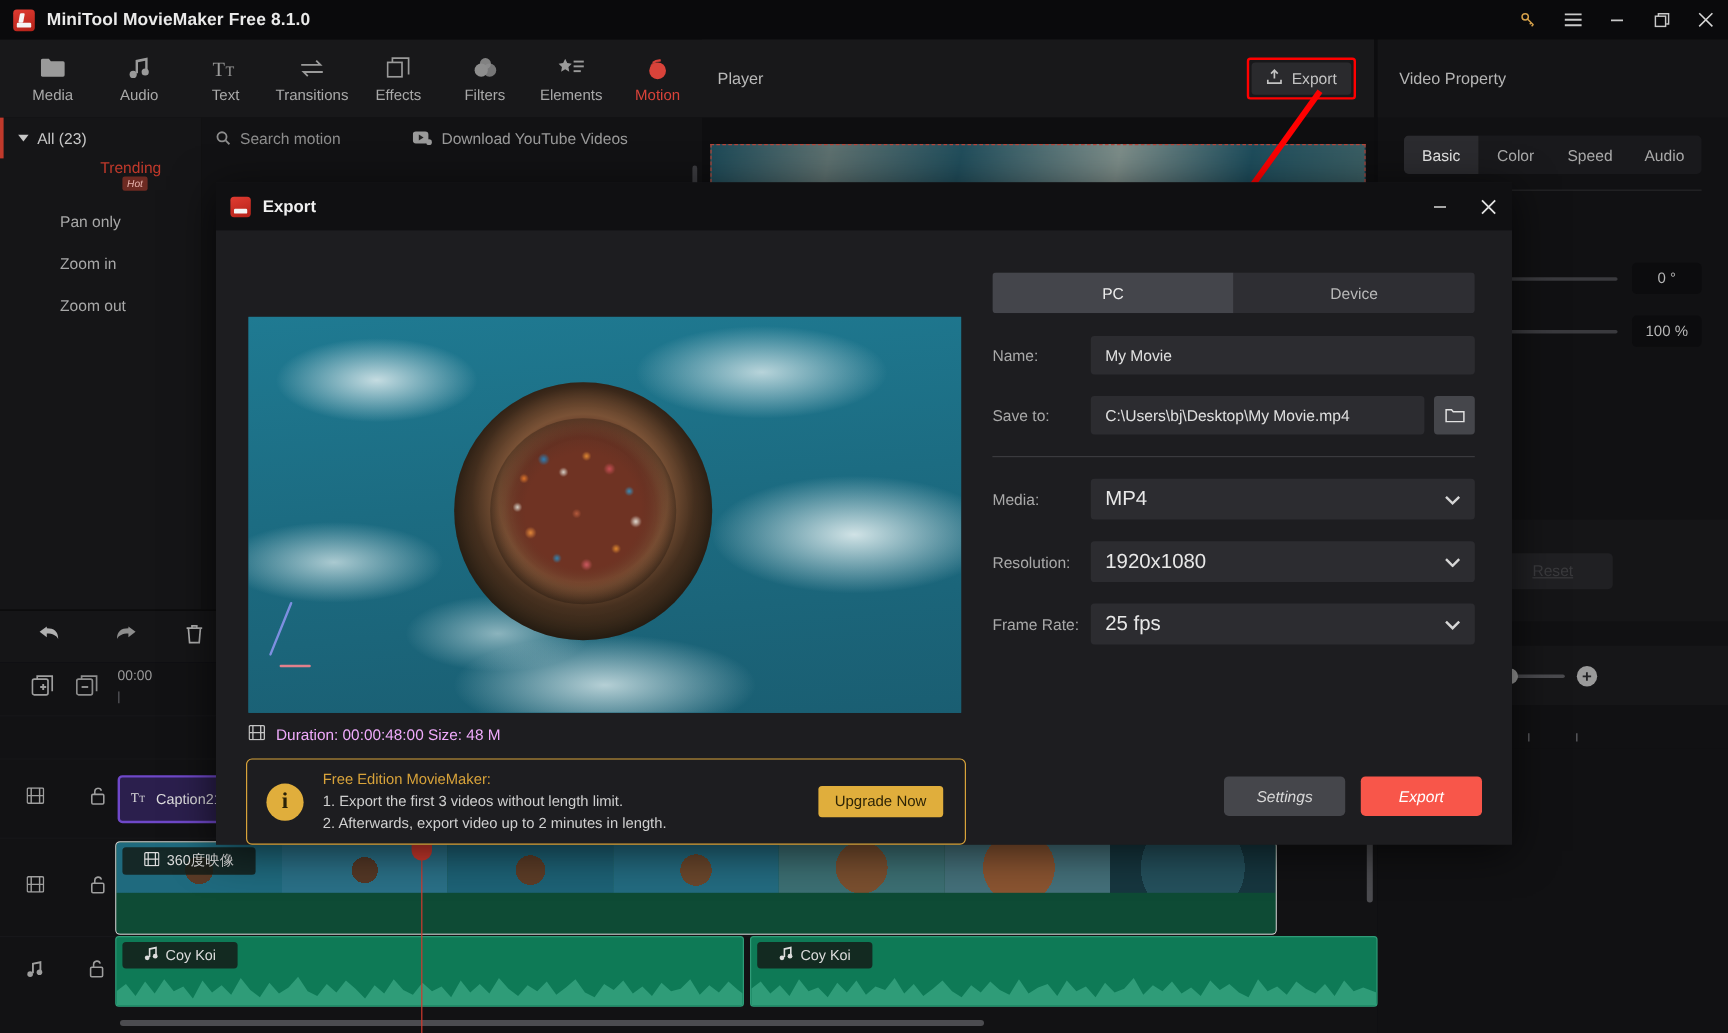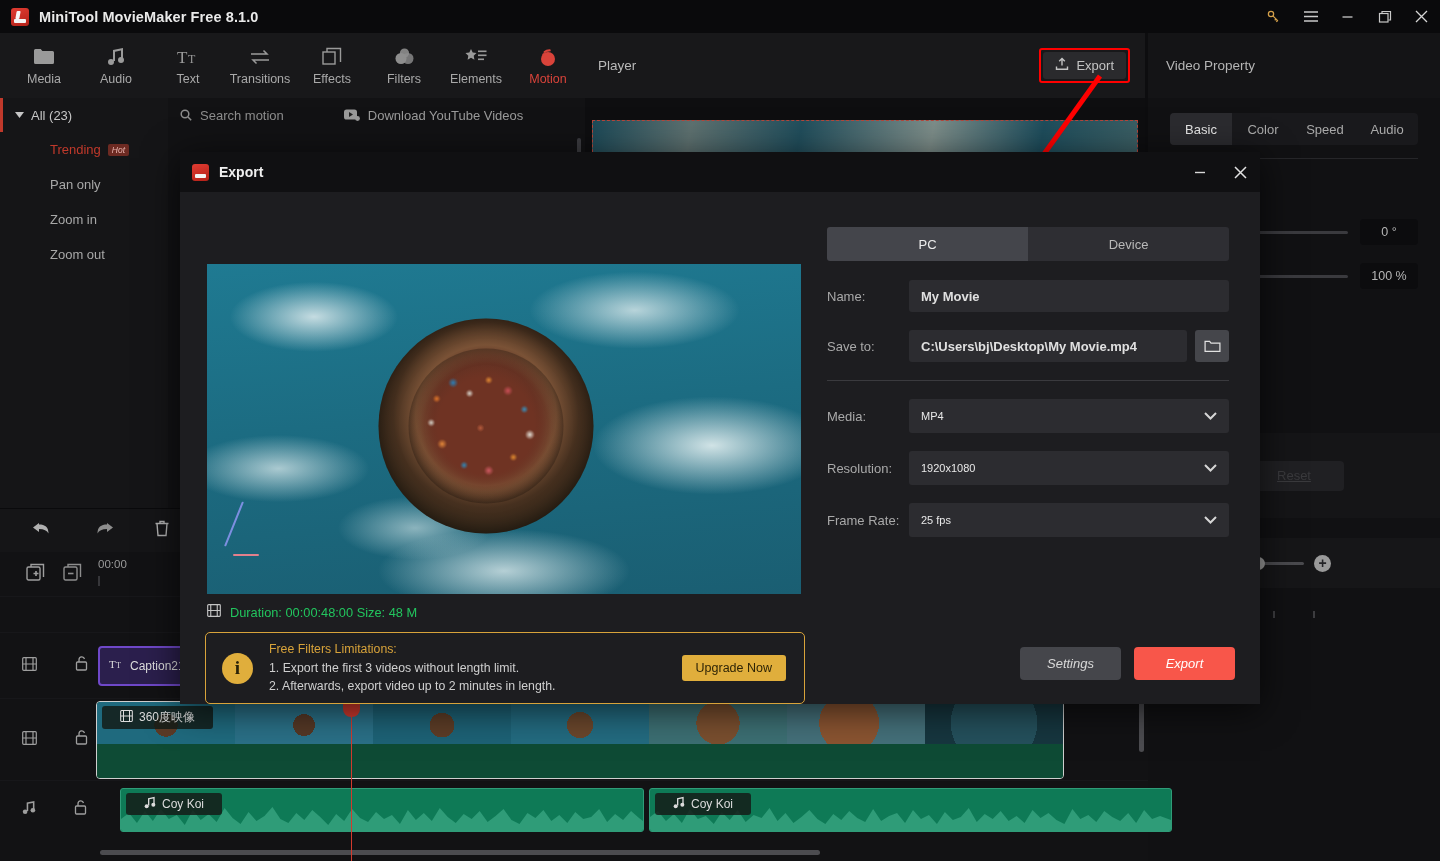--- a/index.html
+++ b/index.html
@@ -105,21 +105,21 @@
   .rp-ruler .tlab { position:absolute; left:12px; top:3px; font-size:11.5px; color:#8b8b8b;}
 
   
   .lib-side {
     position:absolute; left:0; top:98px; width:168px; height:410px; background:#151517;
   }
   .lib-all { height:34px; display:flex; align-items:center; gap:7px; padding-left:12px;
      font-size:13px; color:#c6c6c6; border-left:3px solid #c0392b; }
   .lib-cat { height:35px; display:flex; align-items:center; padding-left:50px;
      font-size:13px; color:#a8a8a8; }
-  .lib-cat.hot { color:#c0392b; }
+  .lib-cat.hot { color:#c0392b;flex-direction:column; }
   .hot-badge { margin-left:7px; background:#6d2a22; color:#e8b4ae; font-size:8.5px;
      padding:1px 4px; border-radius:2px; font-style:italic;}
 
   
   .lib-main { position:absolute; left:168px; top:98px; width:417px; height:410px; background:#121214;}
   .lib-toolbar { height:34px; display:flex; align-items:center; }
   .lib-search { display:flex; align-items:center; gap:8px; margin-left:12px;
      font-size:13px; color:#8d8d8d;}
   .lib-dl { display:flex; align-items:center; gap:8px; margin-left:60px;
      font-size:13px; color:#9a9a9a;}
@@ -156,22 +156,22 @@
      font-size:12px; color:#ddd; overflow:hidden; }
   .clip-video { position:absolute; left:96px; width:968px; height:78px;
      border:1px solid #cfcfcf; border-radius:4px; overflow:hidden; background:#0d4a34;}
   .clip-video .thumbs { height:42px; display:flex; }
   .clip-video .thumbs div { flex:1; }
   .clip-video .lower { height:34px; background:#0e4b35; }
   .clip-label {
      position:absolute; left:5px; top:4px; display:flex; align-items:center; gap:6px;
      background:rgba(20,28,24,.85); padding:3px 18px; border-radius:3px;
      font-size:12px; color:#dcdcdc; }
-  .aud { position:absolute; height:44px; background:#0e7a56; border:1px solid #2f9c78;
-     border-radius:3px; overflow:hidden;margin-left:24px;}
+  .aud { position:absolute; height:59px; background:#0e7a56; border:1px solid #2f9c78;
+     border-radius:3px; overflow:hidden;}
   .aud .wave { position:absolute; left:0; bottom:0; width:100%; height:30px; }
   .playhead { position:absolute; top:0; width:1px; height:309px; background:#d23a2e; z-index:9;}
   .playhead .hd { position:absolute; left:-8px; top:150px; width:17px;height:15px;
      background:#d23a2e; border-radius:3px 3px 8px 8px; }
   .tl-hscroll { position:absolute; left:100px; bottom:6px; width:720px; height:5px;
      background:#4c4c50; border-radius:3px; }
   .tl-vscroll { position:absolute; right:4px; top:70px; width:5px; height:130px;
      background:#4c4c50; border-radius:3px; }
 
   
@@ -189,21 +189,21 @@
   .dlg-wbtn { width:40px;height:40px;display:flex;align-items:center;justify-content:center;color:#d8d8d8;}
   .dlg-body { position:relative; height:512px; }
 
   .prev-box { position:absolute; left:27px; top:72px; width:594px; height:330px;
      background:#1b6d84; overflow:hidden; }
   .planet { position:absolute; left:47%; top:49%; transform:translate(-50%,-50%);
      width:215px;height:215px;border-radius:50%;
      background:radial-gradient(circle at 50% 45%, #6b2f22 0%, #5a2a1f 32%, #7a5236 44%, #46301f 58%, #2f2417 74%, #221a11 100%);
      box-shadow:0 0 18px rgba(0,0,0,.45) inset; }
   .dur-row { position:absolute; left:27px; top:412px; display:flex; align-items:center; gap:9px;
-     font-size:12.8px; color:#22c55e; }
+     font-size:12.8px; color:#f0abfc; }
 
   .notice { position:absolute; left:25px; top:440px; width:600px; height:72px;
      border:1px solid #d8a33a; border-radius:5px; display:flex; align-items:center;
      background:#16160f00; }
   .notice-ic { width:31px;height:31px;border-radius:50%;background:#e0ae3c;
      margin-left:16px; display:flex;align-items:center;justify-content:center;
      color:#2a2208; font-weight:bold; font-size:19px; font-family:"Liberation Serif",serif; flex:none;}
   .notice-txt { margin-left:16px; }
   .notice-txt .t1 { font-size:12.3px; color:#d8a33a; margin-bottom:3px;}
   .notice-txt .li { font-size:12.3px; color:#cfcfcf; line-height:18px;}
@@ -213,23 +213,23 @@
   .seg { position:absolute; left:647px; top:35px; width:402px; height:34px;
      display:flex; border-radius:3px; overflow:hidden; }
   .seg div { flex:1; display:flex; align-items:center; justify-content:center;
      font-size:13px; background:#2e2e33; color:#b9b9b9; }
   .seg div.on { background:#44454b; color:#ececec; }
 
   .frm { position:absolute; left:647px; top:88px; width:402px; }
   .frow { display:flex; align-items:center; margin-bottom:18px; }
   .flab { width:82px; font-size:13px; color:#a9a9a9; flex:none; }
   .finp { flex:1; height:32px; background:#2c2c30; border-radius:3px;
-     display:flex; align-items:center; padding:0 12px; font-size:13px; color:#e0e0e0;font-weight:bold; }
+     display:flex; align-items:center; padding:0 12px; font-size:13px; color:#e0e0e0; }
   .fsel { flex:1; height:34px; background:#2c2c30; border-radius:3px;
-     display:flex; align-items:center; padding:0 12px; font-size:11px; color:#e8e8e8; }
+     display:flex; align-items:center; padding:0 12px; font-size:17px; color:#e8e8e8; }
   .fsel .cv { margin-left:auto; color:#d6d6d6; }
   .fbrowse { width:34px;height:32px;margin-left:8px;background:#45464b;border-radius:3px;
      display:flex;align-items:center;justify-content:center;color:#e2e2e2; flex:none;}
   .fhr { height:1px; background:#3a3a3e; margin:4px 0 18px 0; }
 
   .dlg-btns { position:absolute; right:25px; top:455px; display:flex; gap:13px;font-style:italic; }
   .btn-settings { width:101px;height:33px;background:#45464b;border-radius:4px;
      display:flex;align-items:center;justify-content:center;font-size:13px;color:#d8d8d8;}
   .btn-export { width:101px;height:33px;background:#f8564a;border-radius:4px;
      display:flex;align-items:center;justify-content:center;font-size:13px;color:#fff;}
@@ -702,21 +702,21 @@
             <rect x="0.7" y="0.7" width="13.6" height="12.6" rx="1"></rect>
               <path d="M4 .7v12.6M11 .7v12.6M.7 7h13.6"></path>
             </svg>
         </span>
         <span>Duration: 00:00:48:00  Size: 48 M</span>
       </div>
 
       <div class="notice">
         <div class="notice-ic">i</div>
         <div class="notice-txt">
-          <div class="t1">Free Filters Limitations:</div>
+          <div class="t1">Free Edition MovieMaker:</div>
           <div class="li">1. Export the first 3 videos without length limit.</div>
           <div class="li">2. Afterwards, export video up to 2 minutes in length.</div>
         </div>
         <div class="upg">Upgrade Now</div>
       </div>
 
       <div class="seg">
         <div class="on">PC</div>
         <div>Device</div>
       </div>

